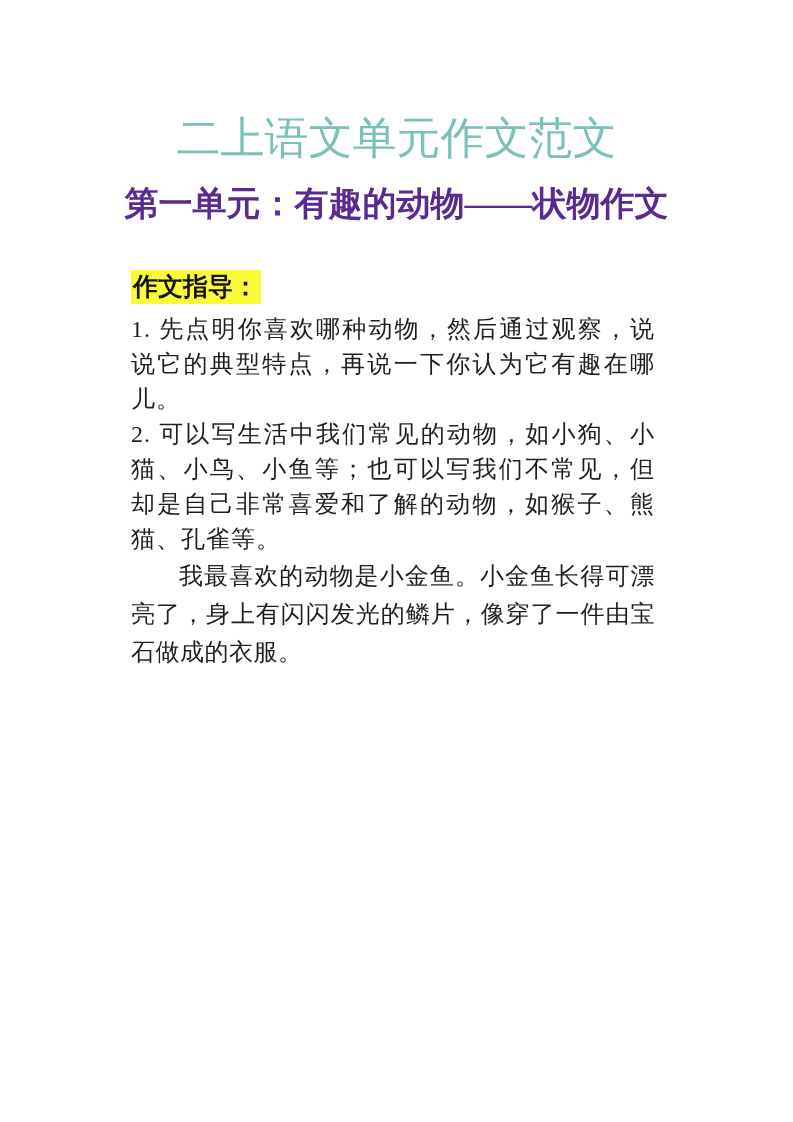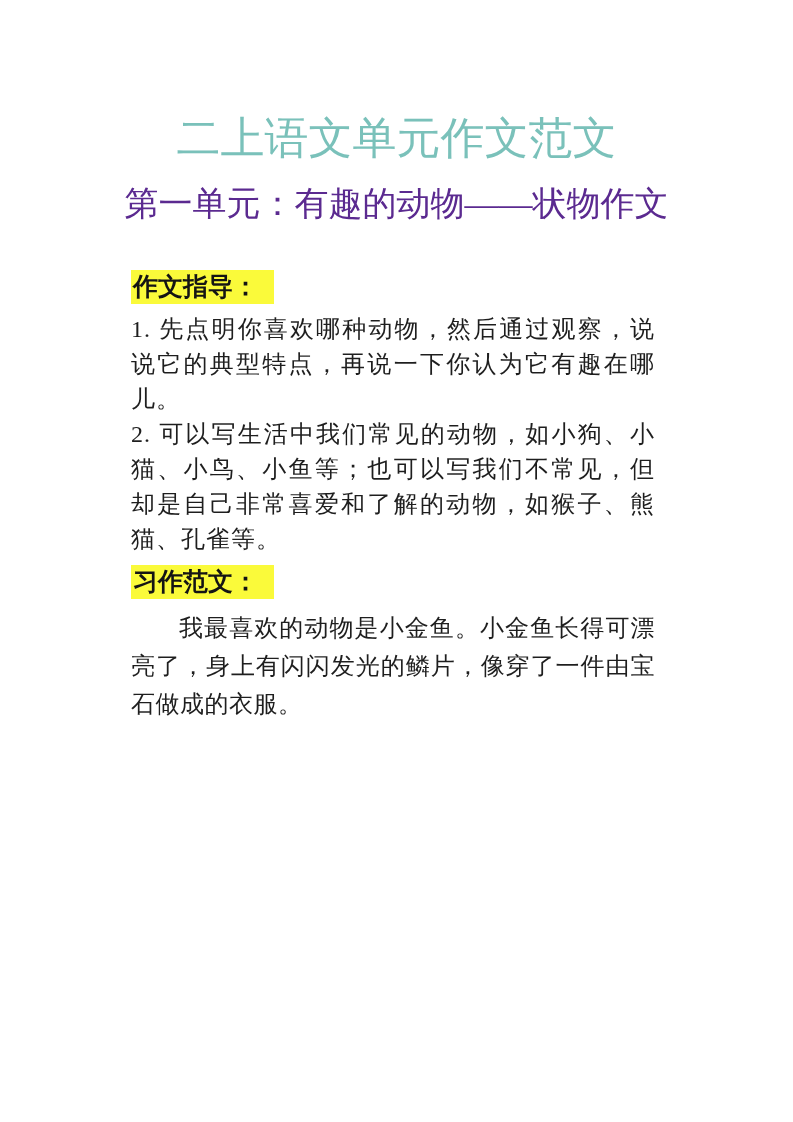--- a/index.html
+++ b/index.html
@@ -30,21 +30,21 @@
     font-weight: 400;
     letter-spacing: 0px;
     color: var(--title-color, #7ac1ba);
   }
   .unit-title {
     margin: 17px;
     margin-top: 14px;
     text-align: center;
     font-size: 34px;
     line-height: 44px;
-    font-weight: 400;
+    font-weight: 700;
     color: var(--subtitle-color, #5b2a90);
   }
   .content {
     margin: 44px 0 0 131px;
     width: 524px;
   }
   .label-row {
     margin: 0 0 6px 0;
     line-height: 32px;
   }
@@ -52,21 +52,21 @@
     margin-top: 8px;
     margin-bottom: 8px;
   }
   .hl {
     display: inline-block;
     background: var(--highlight-color, #fafa3a);
     color: #141414;
     font-size: 25px;
     font-weight: 600;
     line-height: 31px;
-    padding: 1px 16px 2px 2px;
+    padding: 1px 3px 2px 2px;
   }
   p.guide {
     margin: 0;
     font-size: 24px;
     line-height: 35px;
     text-align: justify;
     letter-spacing: 1px;
   }
   p.essay {
     margin: 0;
@@ -89,21 +89,18 @@
   <div class="content">
 
     <div class="label-row">
       <span class="hl">作文指导：</span>
     </div>
 
     <p class="guide">1. 先点明你喜欢哪种动物，然后通过观察，说说它的典型特点，再说一下你认为它有趣在哪儿。</p>
 
     <p class="guide">2. 可以写生活中我们常见的动物，如小狗、小猫、小鸟、小鱼等；也可以写我们不常见，但却是自己非常喜爱和了解的动物，如猴子、熊猫、孔雀等。</p>
 
-    <div class="label-row sample">
-      <span class="hl">习作范文：</span>
-    </div>
 
     <p class="essay">我最喜欢的动物是小金鱼。小金鱼长得可漂亮了，身上有闪闪发光的鳞片，像穿了一件由宝石做成的衣服。</p>
 
 
   </div>
 </div>
 
 </body></html>

